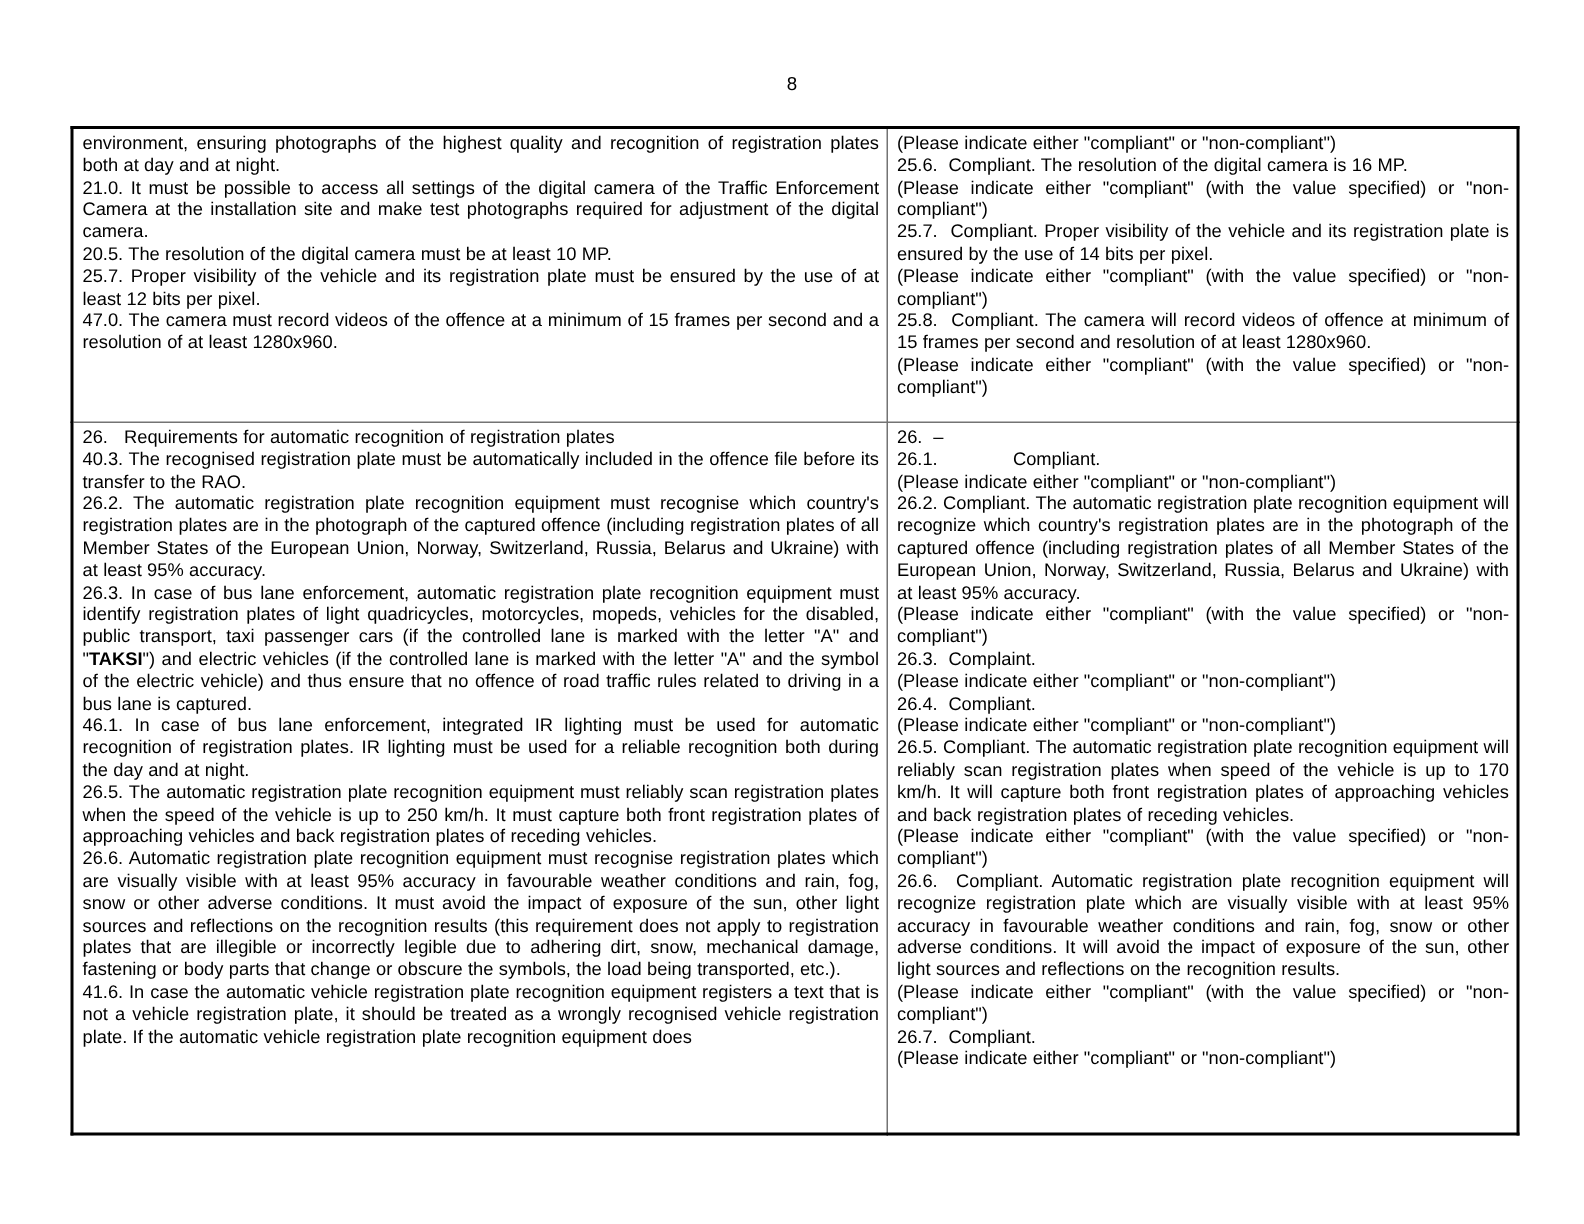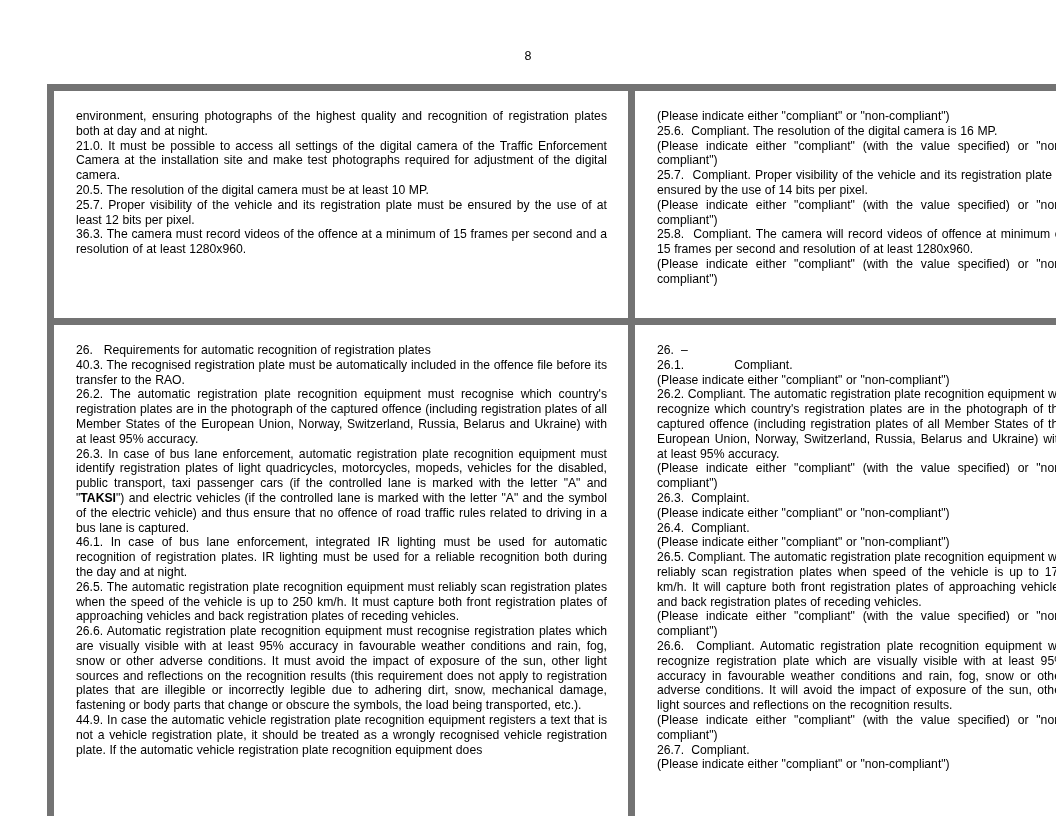--- a/index.html
+++ b/index.html
@@ -28,23 +28,23 @@
   table.req-table {
     position: absolute;
     left: 47px;
     top: 84px;
     width: 961px;
     border-collapse: collapse;
     table-layout: fixed;
     border: 2px solid #000000;
   }
   table.req-table td {
-    border: 7px solid #737373;
+    border: 1px solid #737373;
     vertical-align: top;
-    padding: 16px;
+    padding: 0;
   }
   td.col-left  { width: 542px; }
   td.col-right { width: 419px; }
   .cell-content {
     overflow: hidden;
     padding: 2px 5px 2px 6px;
     box-sizing: border-box;
   }
   .row-1 .cell-content { height: 195px; }
   .row-2 .cell-content { height: 473px; }
@@ -67,21 +67,21 @@
 
   <table class="req-table">
     <tbody>
       <tr class="row-1">
         <td class="col-left">
           <div class="cell-content">
               <div class="para">environment, ensuring photographs of the highest quality and recognition of registration plates both at day and at night.</div>
               <div class="para">21.0. It must be possible to access all settings of the digital camera of the Traffic Enforcement Camera at the installation site and make test photographs required for adjustment of the digital camera.</div>
               <div class="para">20.5. The resolution of the digital camera must be at least 10 MP.</div>
               <div class="para">25.7. Proper visibility of the vehicle and its registration plate must be ensured by the use of at least 12 bits per pixel.</div>
-              <div class="para">36.3. The camera must record videos of the offence at a minimum of 15 frames per second and a resolution of at least 1280x960.</div>
+              <div class="para">47.0. The camera must record videos of the offence at a minimum of 15 frames per second and a resolution of at least 1280x960.</div>
             </div>
         </td>
         <td class="col-right">
           <div class="cell-content">
               <div class="para">(Please indicate either "compliant" or "non-compliant")</div>
               <div class="para">25.6.&nbsp; Compliant. The resolution of the digital camera is 16 MP.</div>
               <div class="para">(Please indicate either "compliant" (with the value specified) or "non-compliant")</div>
               <div class="para">25.7.&nbsp; Compliant. Proper visibility of the vehicle and its registration plate is ensured by the use of 14 bits per pixel.</div>
               <div class="para">(Please indicate either "compliant" (with the value specified) or "non-compliant")</div>
               <div class="para">25.8.&nbsp; Compliant. The camera will record videos of offence at minimum of 15 frames per second and resolution of at least 1280x960.</div>
@@ -92,21 +92,21 @@
       <tr class="row-2">
         <td class="col-left">
           <div class="cell-content">
               <div class="para">26.&nbsp;&nbsp; Requirements for automatic recognition of registration plates</div>
               <div class="para">40.3. The recognised registration plate must be automatically included in the offence file before its transfer to the RAO.</div>
               <div class="para">26.2. The automatic registration plate recognition equipment must recognise which country's registration plates are in the photograph of the captured offence (including registration plates of all Member States of the European Union, Norway, Switzerland, Russia, Belarus and Ukraine) with at least 95% accuracy.</div>
               <div class="para"><span>26.3. In case of bus lane enforcement, automatic registration plate recognition equipment must identify registration plates of light quadricycles, motorcycles, mopeds, vehicles for the disabled, public transport, taxi passenger cars (if the controlled lane is marked with the letter "A" and "</span><span class="b">TAKSI</span><span>") and electric vehicles (if the controlled lane is marked with the letter "A" and the symbol of the electric vehicle) and thus ensure that no offence of road traffic rules related to driving in a bus lane is captured.</span></div>
               <div class="para">46.1. In case of bus lane enforcement, integrated IR lighting must be used for automatic recognition of registration plates. IR lighting must be used for a reliable recognition both during the day and at night.</div>
               <div class="para">26.5. The automatic registration plate recognition equipment must reliably scan registration plates when the speed of the vehicle is up to 250 km/h. It must capture both front registration plates of approaching vehicles and back registration plates of receding vehicles.</div>
               <div class="para">26.6. Automatic registration plate recognition equipment must recognise registration plates which are visually visible with at least 95% accuracy in favourable weather conditions and rain, fog, snow or other adverse conditions. It must avoid the impact of exposure of the sun, other light sources and reflections on the recognition results (this requirement does not apply to registration plates that are illegible or incorrectly legible due to adhering dirt, snow, mechanical damage, fastening or body parts that change or obscure the symbols, the load being transported, etc.).</div>
-              <div class="para">44.9. In case the automatic vehicle registration plate recognition equipment registers a text that is not a vehicle registration plate, it should be treated as a wrongly recognised vehicle registration plate. If the automatic vehicle registration plate recognition equipment does</div>
+              <div class="para">41.6. In case the automatic vehicle registration plate recognition equipment registers a text that is not a vehicle registration plate, it should be treated as a wrongly recognised vehicle registration plate. If the automatic vehicle registration plate recognition equipment does</div>
             </div>
         </td>
         <td class="col-right">
           <div class="cell-content">
               <div class="para">26.&nbsp; –</div>
               <div class="para">26.1.&nbsp;&nbsp;&nbsp;&nbsp;&nbsp;&nbsp;&nbsp;&nbsp;&nbsp;&nbsp;&nbsp;&nbsp;&nbsp; Compliant.</div>
               <div class="para">(Please indicate either "compliant" or "non-compliant")</div>
               <div class="para">26.2. Compliant. The automatic registration plate recognition equipment will recognize which country's registration plates are in the photograph of the captured offence (including registration plates of all Member States of the European Union, Norway, Switzerland, Russia, Belarus and Ukraine) with at least 95% accuracy.</div>
               <div class="para">(Please indicate either "compliant" (with the value specified) or "non-compliant")</div>
               <div class="para">26.3.&nbsp; Complaint.</div>

